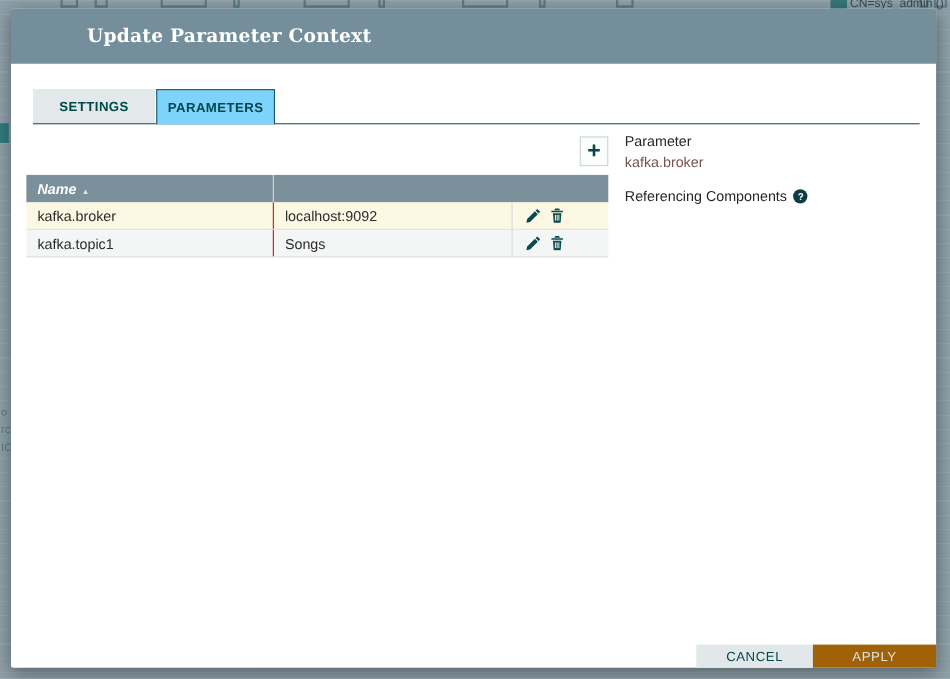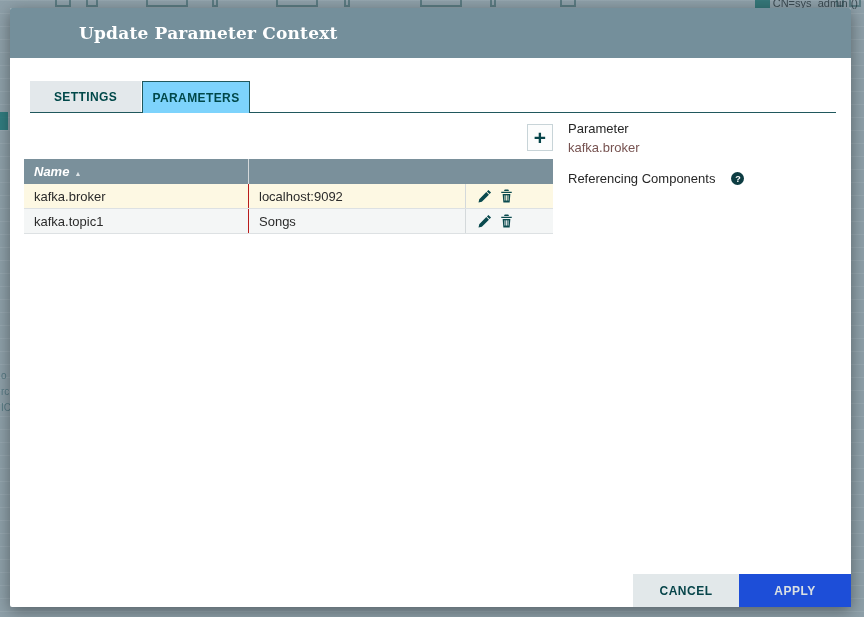--- a/index.html
+++ b/index.html
@@ -122,42 +122,42 @@
   .icon-btn { width: 14px; height: 14px; cursor: pointer; display: inline-flex; }
   .icon-btn svg { display: block; }
 
   
   .side-label {
     position: absolute; left: 558px;
     font-size: 13px; color: #262626;
   }
   .side-param-label { top: 113px; }
   .side-param-name  { top: 132px; color: #775351; }
-  .side-ref-label   { top: 163px; display: flex; align-items: center; gap: 16px; }
+  .side-ref-label   { top: 163px; display: flex; align-items: center; gap: 6px; }
   .help-icon {
     width: 13px; height: 13px; border-radius: 50%;
     background: #0d3c42; color: #ffffff;
     font-size: 9px; font-weight: bold;
     display: inline-flex; align-items: center; justify-content: center;
     cursor: pointer;
   }
 
   
   .btn {
-    position: absolute; bottom: 0; height: 33px;
+    position: absolute; bottom: 0; height: 21px;
     border: none; font-family: "Liberation Sans", sans-serif;
-    font-size: 12px; font-weight: bold; letter-spacing: 0.5px;
+    font-size: 12px; font-weight: normal; letter-spacing: 0.5px;
   }
   .btn-cancel {
     right: 112px; width: 106px;
     background: #e2e8ea; color: #07454a; cursor: pointer;
   }
   .btn-apply {
     right: 0; width: 112px;
-    background: #1d4ed8; color: #d9e0e3; cursor: default;
+    background: #a16207; color: #d9e0e3; cursor: default;
   }
 </style>
 </head>
 <body>
 
 <div class="backdrop">
 
   <div class="bg-frag" style="left:55px;width:16px"></div>
   <div class="bg-frag" style="left:86px;width:12px"></div>
   <div class="bg-frag" style="left:146px;width:42px"></div>

